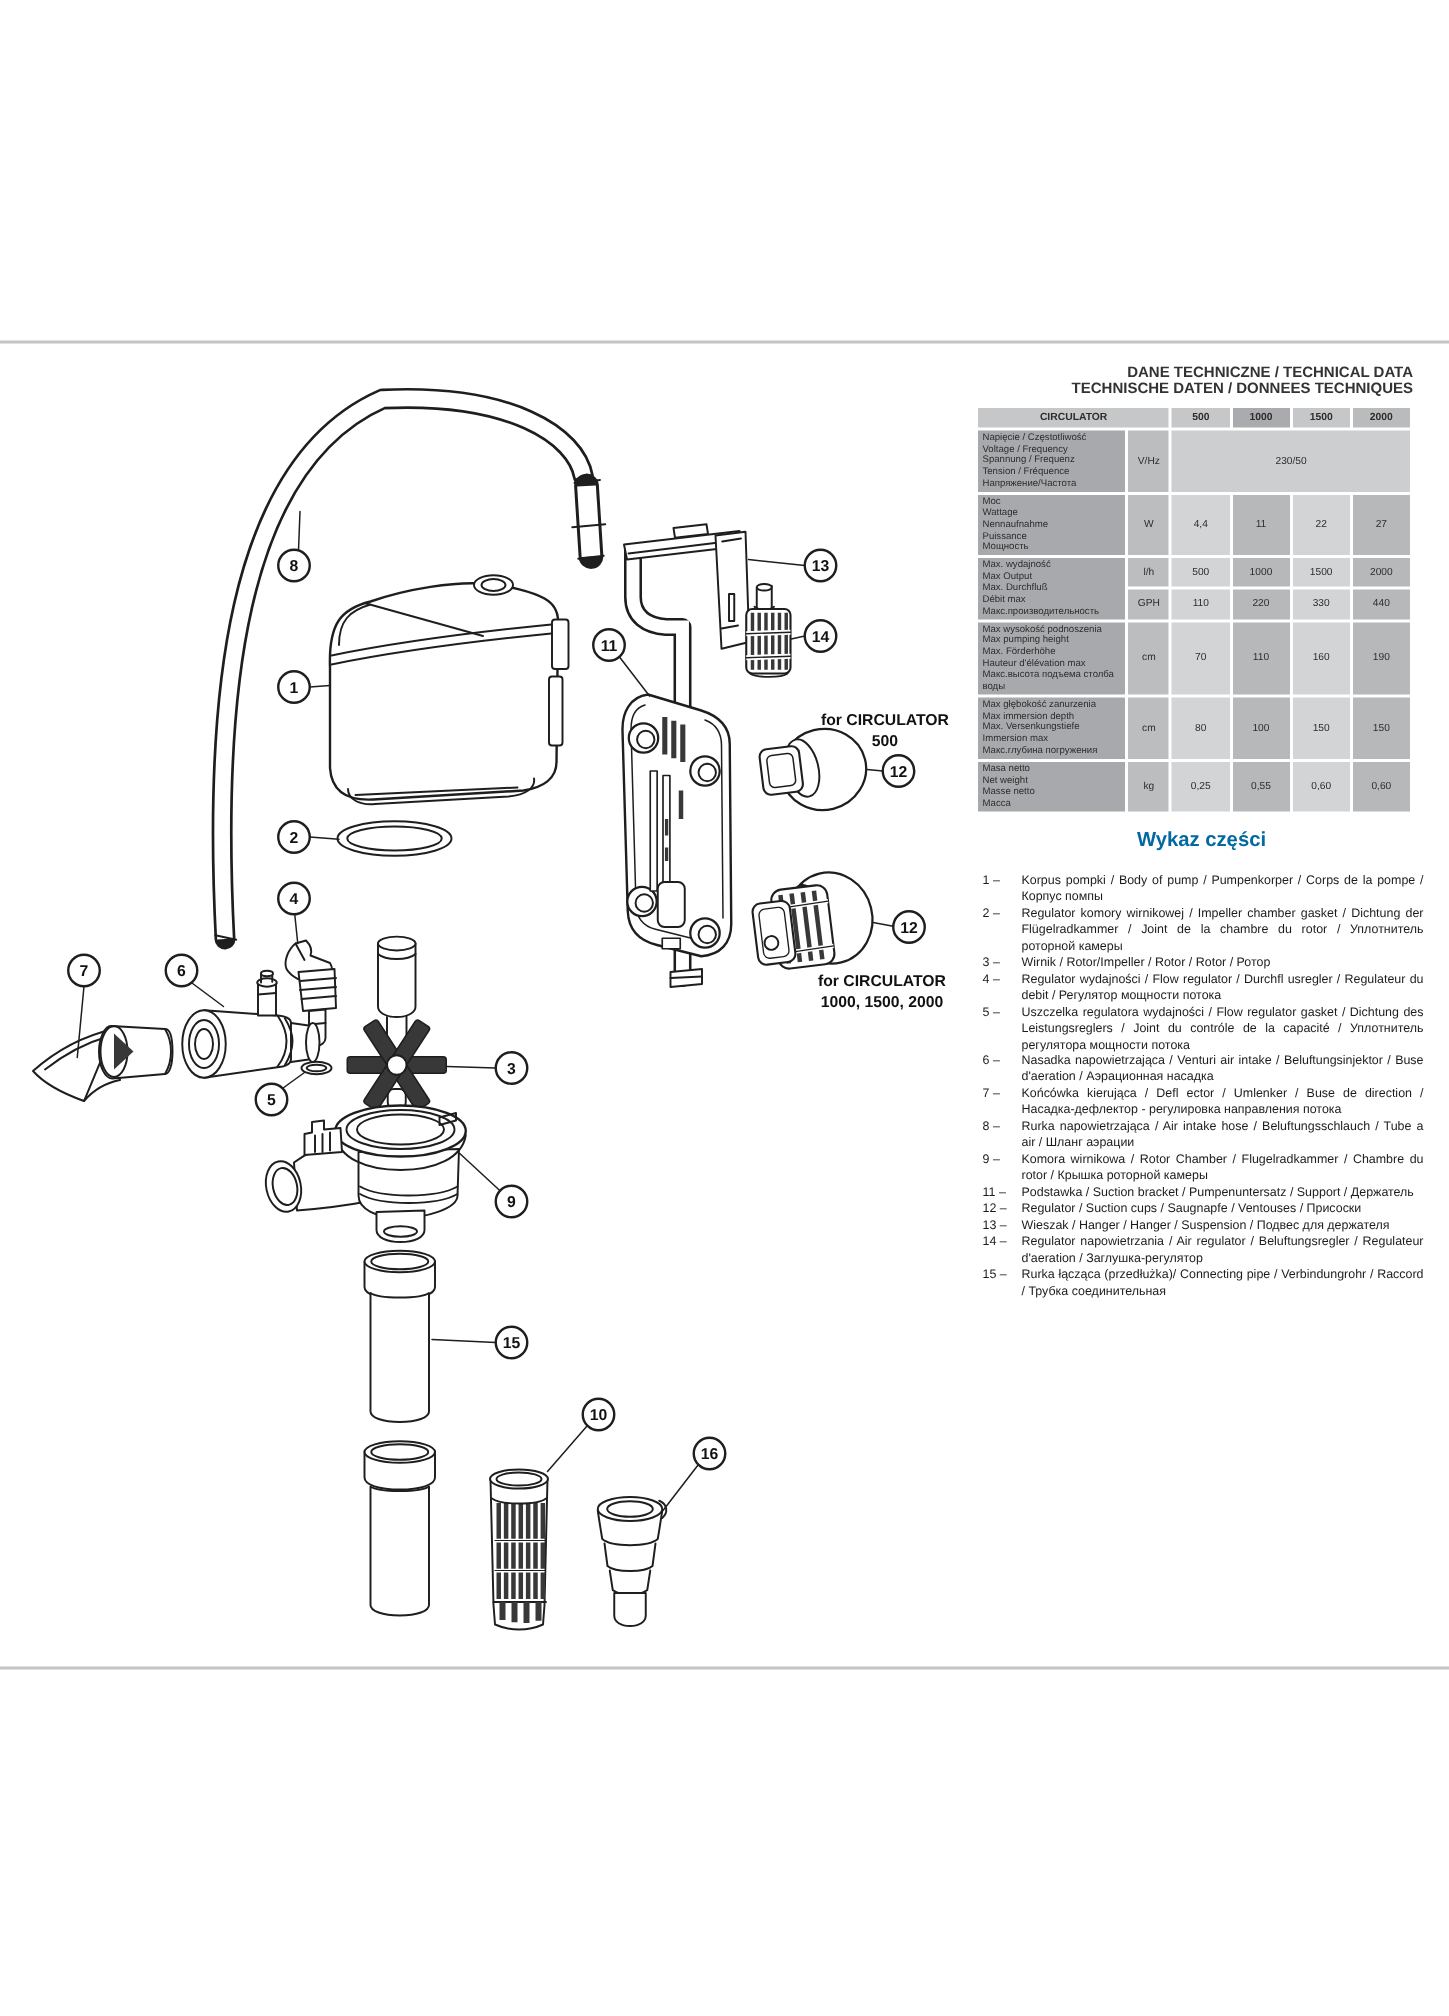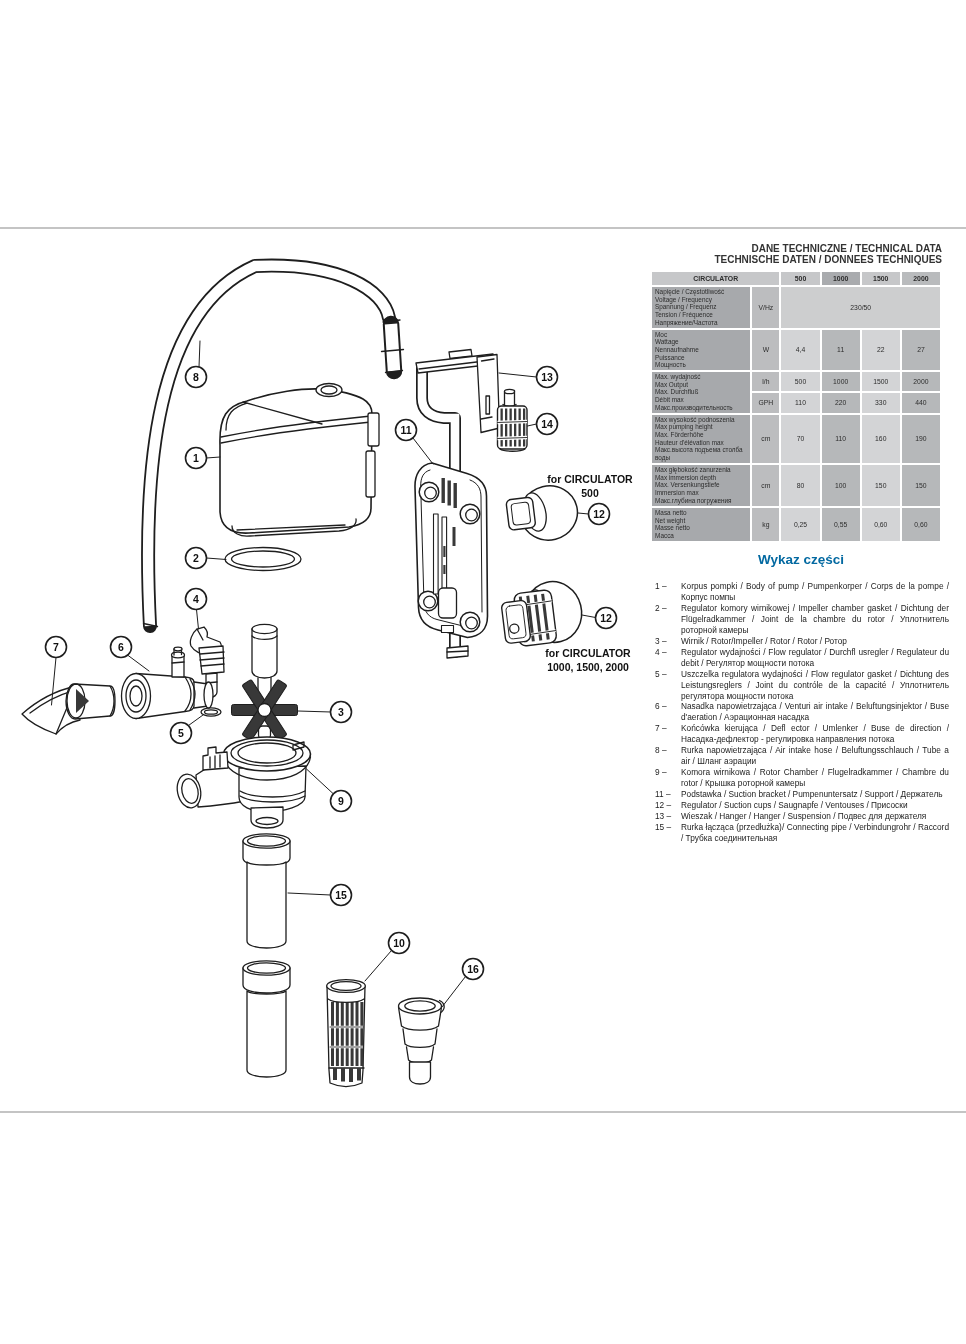--- a/index.html
+++ b/index.html
@@ -504,18 +504,22 @@
         </div>
       <div class="part">
           <span class="part-num">12 –</span>
           <span class="part-text">Regulator / Suction cups / Saugnapfe / Ventouses / Присоски</span>
         </div>
       <div class="part">
           <span class="part-num">13 –</span>
           <span class="part-text">Wieszak / Hanger / Hanger / Suspension / Подвес для держателя</span>
         </div>
       <div class="part">
+          <span class="part-num">14 –</span>
+          <span class="part-text">Regulator napowietrzania / Air regulator / Beluftungsregler / Regulateur d'aeration / Заглушка-регулятор</span>
+        </div>
+      <div class="part">
           <span class="part-num">15 –</span>
           <span class="part-text">Rurka łącząca (przedłużka)/ Connecting pipe / Verbindungrohr / Raccord / Трубка соединительная</span>
         </div>
     </div>
   </div>
 </div>
 
 </body></html>

